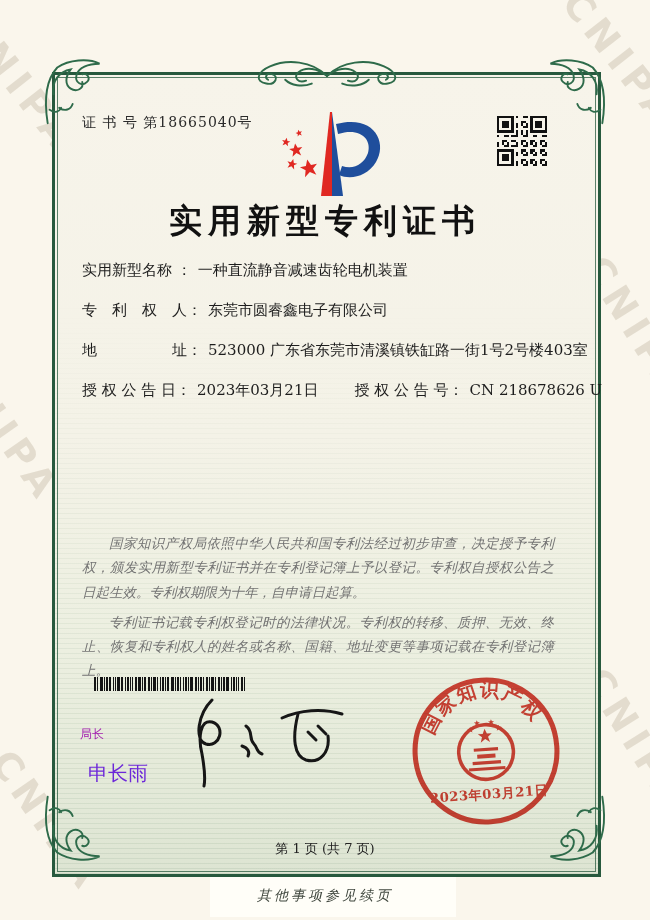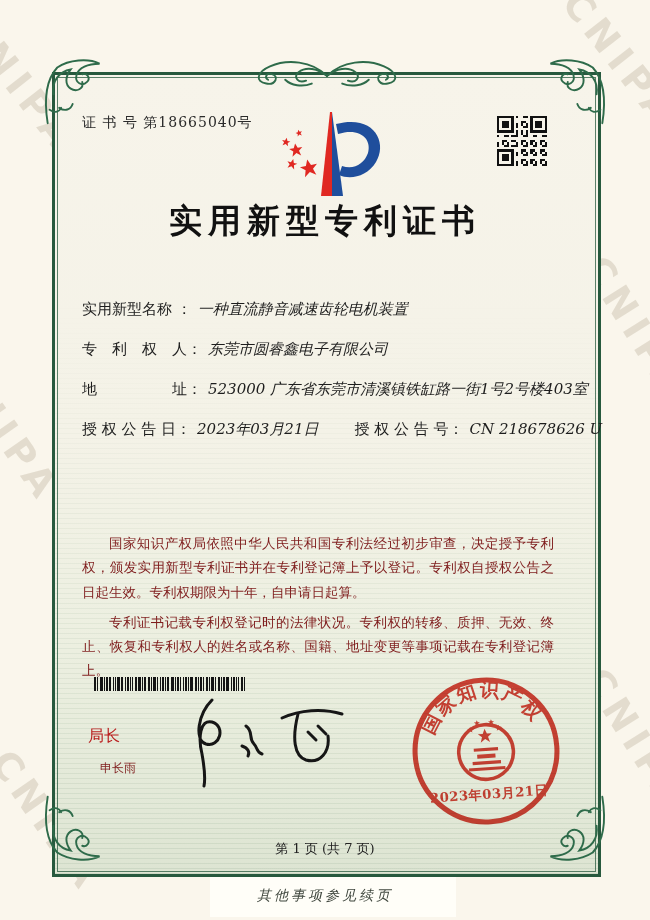--- a/index.html
+++ b/index.html
@@ -26,34 +26,34 @@
   .ornament{position:absolute;pointer-events:none;}
   .ornament path{stroke:#2e6b4a;stroke-width:2;fill:none;stroke-linecap:round;}
 
   
   .abs{position:absolute;}
   .cert-no{left:82px;top:114px;font-size:14px;color:#2a2a2a;letter-spacing:1px;}
   .title{left:0;top:199px;width:650px;text-align:center;font-size:33px;font-weight:700;
          color:#111;letter-spacing:6px;}
   .fields{left:82px;top:261px;width:480px;}
   .field-row{height:40px;font-size:15px;color:#1d1d1d;white-space:nowrap;}
-  .field-label{display:inline-block;white-space:pre;margin-top:39px;}
-  .field-value{margin-left:6px;white-space:pre;font-style:italic;}
+  .field-label{display:inline-block;white-space:pre;}
+  .field-value{margin-left:6px;white-space:pre;}
   .second-pair{margin-left:36px;}
   .paras{left:82px;top:531px;width:472px;}
-  .para{font-size:13.5px;line-height:1.8;color:#7f1d1d;text-indent:2em;
+  .para{font-size:13.5px;font-style:italic;line-height:1.8;color:#737373;text-indent:2em;
         text-align:justify;margin:0 0 6px 0;}
 
   
   .barcode{left:94px;top:677px;width:168px;height:14px;display:flex;align-items:stretch;overflow:hidden;}
   .barcode .bar{background:#141414;height:100%;flex:0 0 auto;}
   .barcode .gap{background:transparent;height:100%;flex:0 0 auto;}
 
-  .director-role{left:88px;top:726px;font-size:16px;color:#b91c1c;font-family:"DejaVu Sans","Liberation Sans",sans-serif;}
-  .director-name{left:88px;top:760px;font-size:12px;color:#7f1d1d;font-family:"DejaVu Sans","Liberation Sans",sans-serif;margin-left:12px;}
+  .director-role{left:80px;top:726px;font-size:12px;color:#a21caf;font-family:"DejaVu Sans","Liberation Sans",sans-serif;}
+  .director-name{left:88px;top:760px;font-size:20px;color:#6d28d9;font-family:"DejaVu Sans","Liberation Sans",sans-serif;}
 
   .signature{left:150px;top:688px;}
   .signature path{stroke:#161616;stroke-width:3;fill:none;stroke-linecap:round;stroke-linejoin:round;}
 
   .seal{left:410px;top:675px;transform:rotate(-4deg);opacity:.93;mix-blend-mode:multiply;}
   .seal .red{fill:var(--seal-red,#d6372b);}
   .seal .ring{fill:none;stroke:var(--seal-red,#d6372b);stroke-width:5;}
   .seal .emring{fill:none;stroke:var(--seal-red,#d6372b);stroke-width:3.5;}
   .seal text{fill:var(--seal-red,#d6372b);font-family:"DejaVu Serif","Liberation Serif",serif;font-weight:700;}
 

